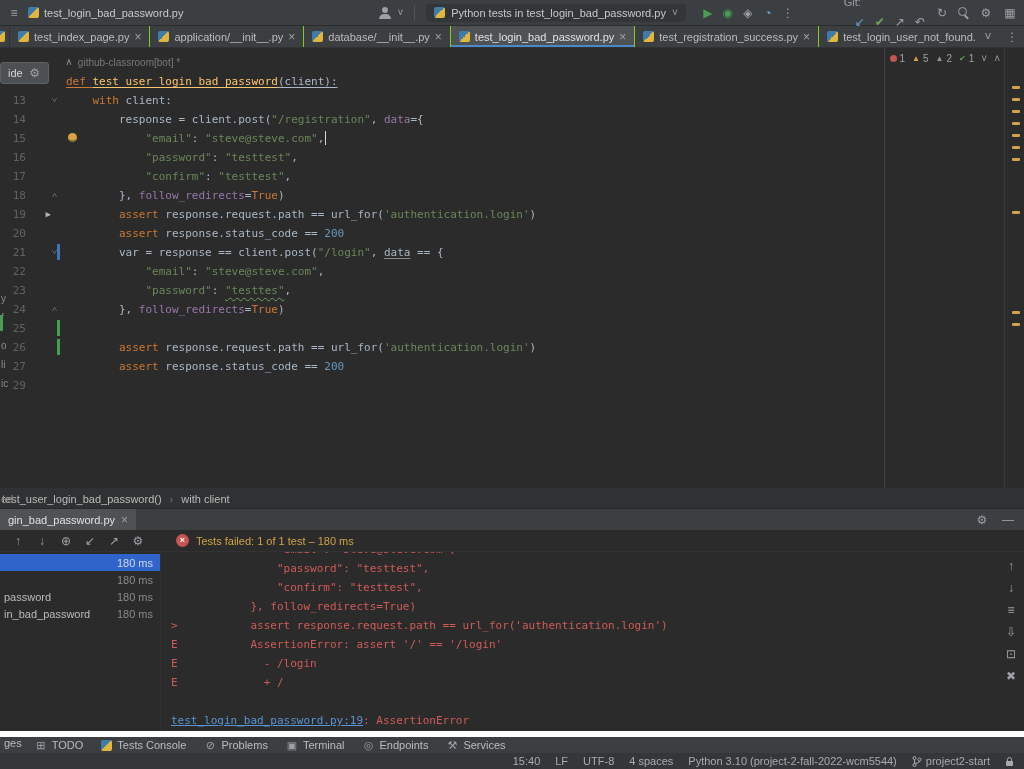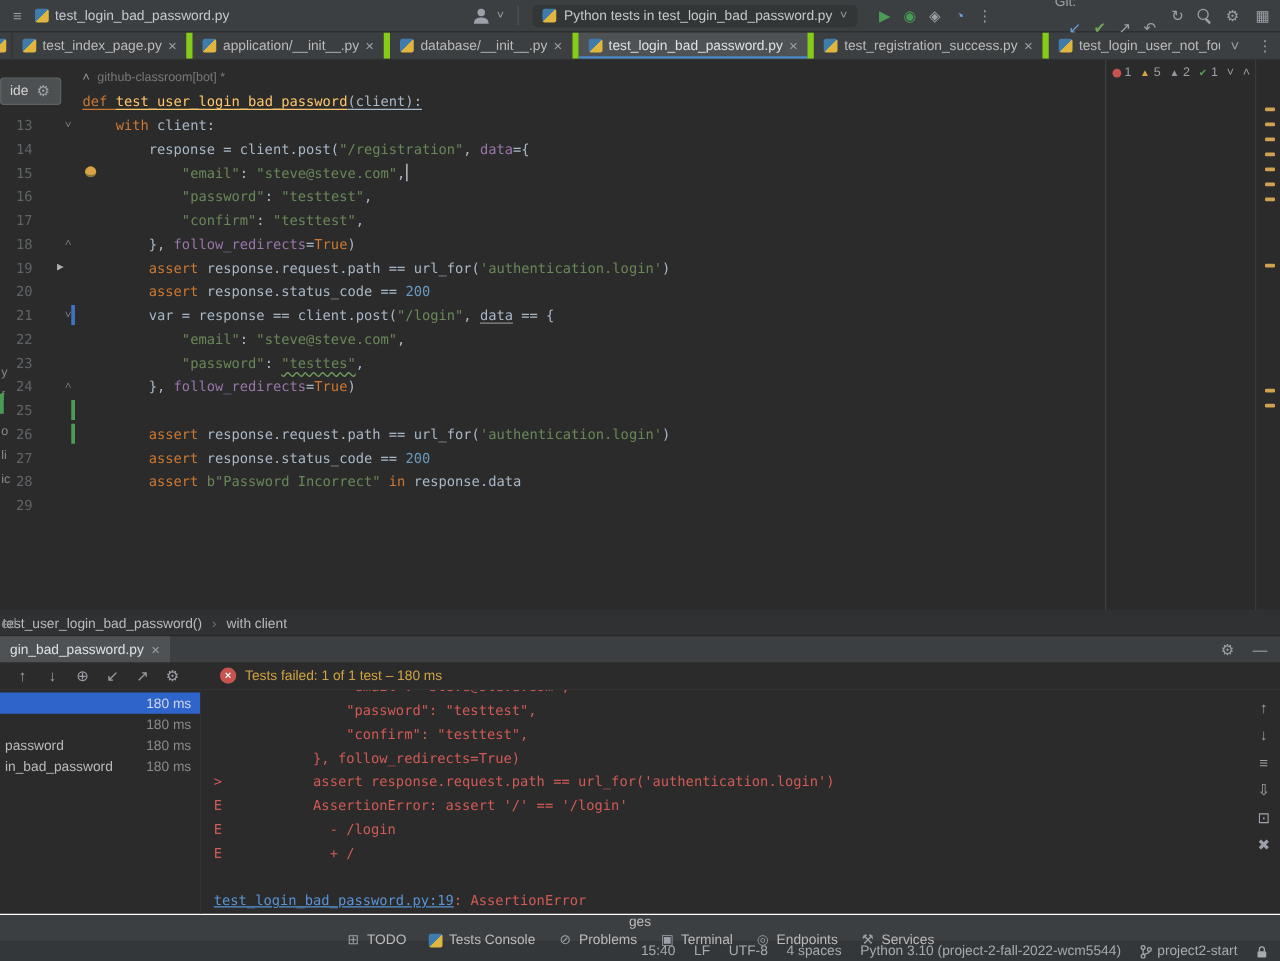--- a/index.html
+++ b/index.html
@@ -35,21 +35,21 @@
         background:#9da0a8; transform:rotate(45deg); left:6px; top:9px; }
 
   
   .tabbar{ height:22px; background:#3c3f41; display:flex; align-items:stretch;
            position:relative; border-bottom:1px solid #323232; }
   .tabs{ display:flex; overflow:hidden; margin-right:48px; }
   .tab-sliver{ width:10px; overflow:hidden; display:flex; align-items:center; flex:none;
                border-right:1px solid #323232; }
   .tab-sliver .py-icon{ margin-left:-6px; }
   .tab{ display:flex; align-items:center; gap:5px; padding:0 8px; flex:none;
-        font-size:11px; color:#bbbbbb; border-right:5px solid #84cc16; }
+        font-size:11px; color:#bbbbbb; border-right:1px solid #84cc16; }
   .tab.active{ background:#4e5254; color:#dfe1e5; box-shadow:inset 0 -2px 0 #4a88c7; }
   .tab-close{ color:#9da0a8; font-size:12px; line-height:10px; }
   .tabbar-right{ position:absolute; right:4px; top:0; height:22px; display:flex;
                  align-items:center; gap:8px; }
 
   
   .editor{ height:440px; position:relative; background:#2b2b2b;
            font-family:"DejaVu Sans Mono", monospace; font-size:11px; overflow:hidden; }
   .guide{ position:absolute; left:884px; top:0; bottom:0; width:1px; background:#3f4244; }
   .code-scroll{ position:absolute; left:0; top:6px; right:20px; }
@@ -113,22 +113,22 @@
   .tree-time{ margin-left:auto; color:#8a8a8a; }
   .tree-row.selected .tree-time{ color:#cfd8e6; }
   .rp-console{ flex:1; overflow:hidden; padding-left:10px;
                font-family:"DejaVu Sans Mono",monospace; font-size:11px; line-height:19px; }
   .console-lines{ margin-top:-12px; white-space:pre; }
   .c-red{ color:#cf5b56; } .c-link{ color:#5994d3; text-decoration:underline; }
   .rp-strip{ width:26px; flex:none; display:flex; flex-direction:column; align-items:center;
              gap:6px; padding-top:6px; }
 
   
-  .sb1{ height:22px; background:#3c3f41; border-top:1px solid #ffffff;
-        display:flex; align-items:center; font-size:11px; color:#bbbbbb;flex-direction:column; }
+  .sb1{ height:22px; background:#3c3f41; border-top:6px solid #ffffff;
+        display:flex; align-items:flex-start; font-size:11px; color:#bbbbbb; }
   .sb-cut{ padding:0 4px; color:#bbbbbb; }
   .tool-btn{ display:flex; align-items:center; gap:5px; padding:0 9px; height:100%; }
   .tool-btn .gicon{ font-size:11px; min-width:12px; }
   .sb2{ height:16px; background:#34373a; display:flex; align-items:center;
         justify-content:flex-end; gap:15px; font-size:11px; color:#a7abb0; padding-right:10px; }
   .sb2 .branch{ display:flex; align-items:center; gap:4px; }
   svg.mini{ display:block; }
 </style>
 </head>
 <body>
@@ -338,27 +338,20 @@
               </span>
             </span>
             <span class="codetext"><span class="tk-p">        </span><span class="tk-kw">assert</span><span class="tk-p"> response.request.path == url_for(</span><span class="tk-str">'authentication.login'</span><span class="tk-p">)</span></span>
           </div>
           <div class="crow">
             <span class="gut">
               <span class="lnum">27</span>
               <span class="gicons"></span>
             </span>
             <span class="codetext"><span class="tk-p">        </span><span class="tk-kw">assert</span><span class="tk-p"> response.status_code == </span><span class="tk-num">200</span></span>
-          </div>
-          <div class="crow">
-            <span class="gut">
-              <span class="lnum">28</span>
-              <span class="gicons"></span>
-            </span>
-            <span class="codetext"><span class="tk-p">        </span><span class="tk-kw">assert</span><span class="tk-p"> </span><span class="tk-str">b"Password Incorrect"</span><span class="tk-p"> </span><span class="tk-kw">in</span><span class="tk-p"> response.data</span></span>
           </div>
           <div class="crow">
             <span class="gut">
               <span class="lnum">29</span>
               <span class="gicons"></span>
             </span>
             <span class="codetext"></span>
           </div>
         </div>
     </div>

